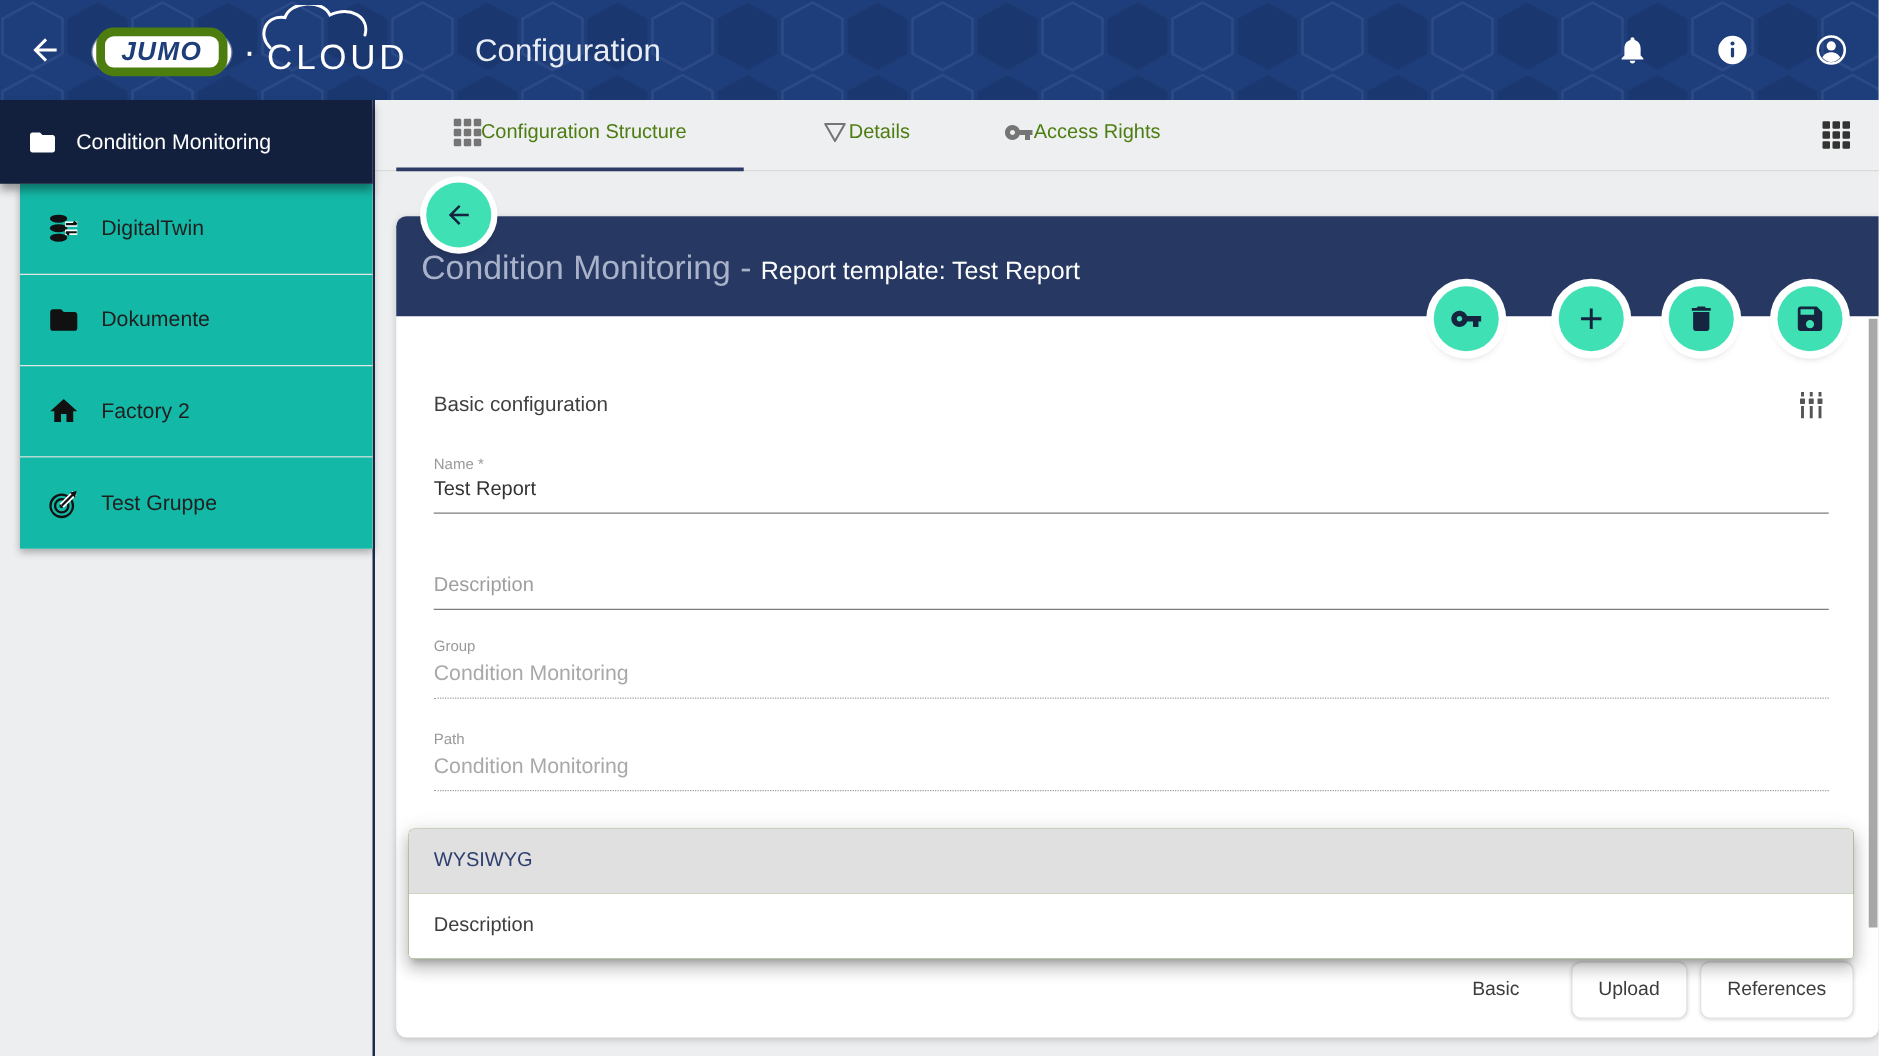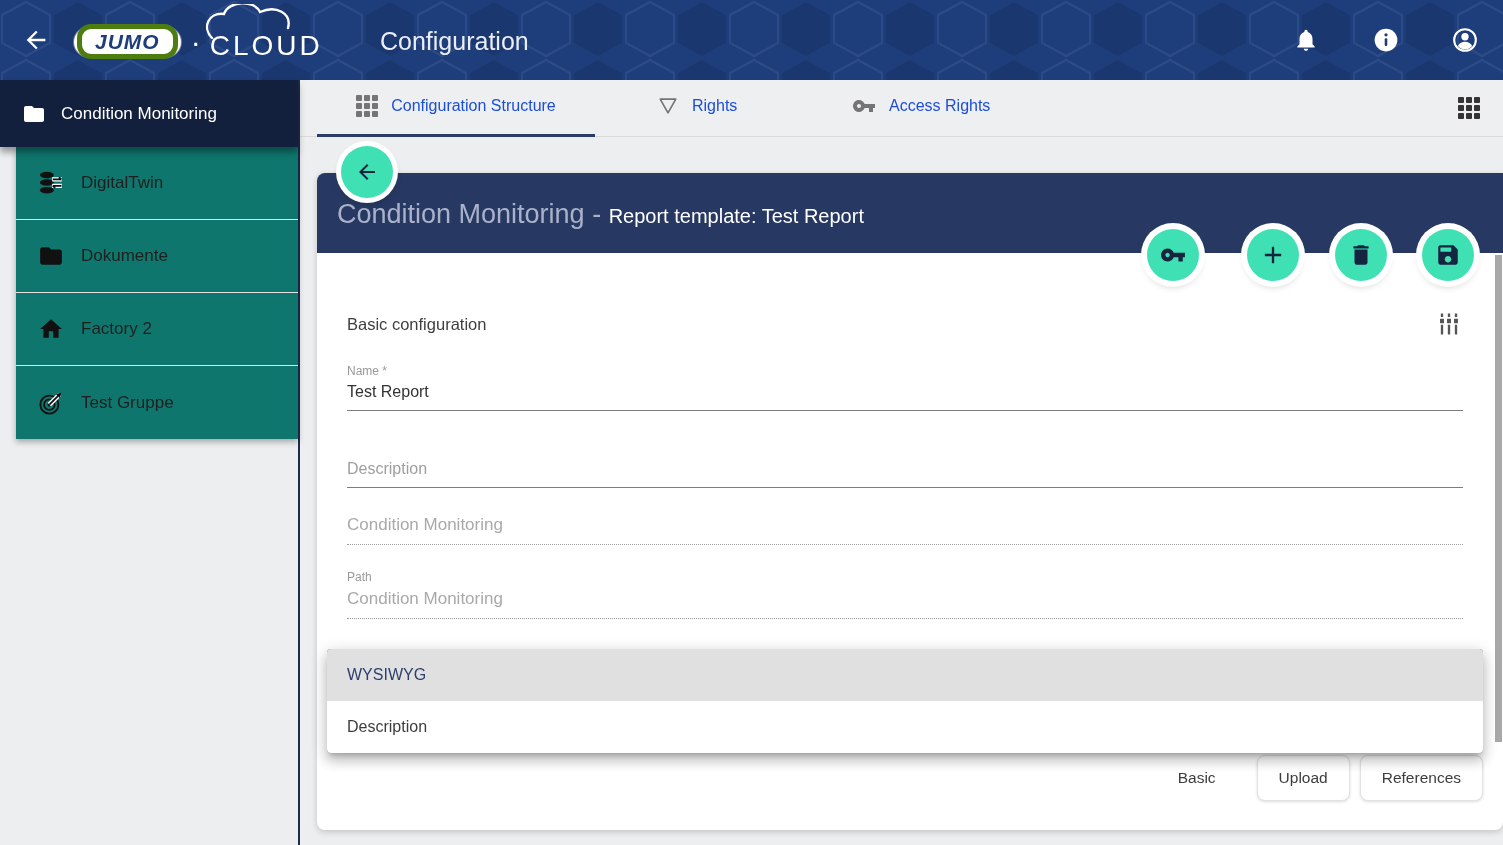--- a/index.html
+++ b/index.html
@@ -16,21 +16,21 @@
   .hexbg { position:absolute; inset:0; pointer-events:none; }
   .appbar-back {
     position:absolute; left:22px; top:26px; width:28px; height:28px;
     background:none; border:none; color:#fff; cursor:pointer;
   }
   .brand { position:absolute; left:74px; top:22px; display:flex; align-items:center; }
   .jumo-pill {
     background:#fff; border-radius:17px; padding:3px; box-shadow:0 0 0 1px rgba(255,255,255,.35);
   }
   .jumo-pill-inner {
-    border:5px solid #4d7c0f; border-radius:14px; padding:1px 13px;
+    border:7px solid #4d7c0f; border-radius:14px; padding:1px 13px;
     color:#1e3d7b; font-weight:bold; font-style:italic; font-size:21px; letter-spacing:1px;
   }
   .brand-dot { color:#fff; font-size:30px; margin:0 9px 0 10px; line-height:30px; }
   .cloud-wrap { position:relative; margin-top:8px; }
   .cloud-text { color:#fff; font-size:28px; font-weight:300; letter-spacing:3px; }
   .cloud-arc { position:absolute; left:-8px; top:-26px; pointer-events:none; }
   .appbar-title { position:absolute; left:380px; top:27px; color:#e9edf4; font-size:25px; }
   .appbar-iconbtn {
     position:absolute; top:27px; width:26px; height:26px;
     background:none; border:none; cursor:pointer; color:#fff;
@@ -46,37 +46,37 @@
     position:relative; z-index:3; height:67px; background:#13203d; color:#fff;
     display:flex; align-items:center; gap:15px; padding-left:22px;
     font-size:17px; cursor:pointer; box-shadow:0 5px 7px rgba(0,0,0,.38);
   }
   .side-items {
     position:relative; z-index:2; margin-left:16px; width:282px; background:#fff;
     box-shadow:0 3px 6px rgba(0,0,0,.3);
   }
   .side-item {
     height:73px; display:flex; align-items:center; gap:17px; padding-left:22px;
-    font-size:17px; color:#1f1f1f; background:#0f766e; border-bottom:1px solid #e4e4e4; cursor:pointer;
+    font-size:17px; color:#1f1f1f; background:#14b8a6; border-bottom:1px solid #e4e4e4; cursor:pointer;
   }
   .side-item:last-child { border-bottom:none; }
   .side-item .sicon { width:26px; height:26px; flex:0 0 26px; }
 
   
   .main { position:absolute; left:300px; top:80px; right:0; bottom:0; }
   .tabbar {
     position:relative; height:57px; background:#edeff1; border-bottom:1px solid #dadada;
   }
   .tab {
-    position:absolute; top:0; height:52px; display:flex; align-items:center; gap:13px;
-    color:#1d4ed8; font-size:16px; cursor:pointer; background:none; border:none;
+    position:absolute; top:0; height:52px; display:flex; align-items:center; 
+    color:#4d7c0f; font-size:16px; cursor:pointer; background:none; border:none;
     font-family:"Liberation Sans", sans-serif;
   }
   .tab-1 { left:17px; width:278px; justify-content:center; }
-  .tab-2 { left:357px; } .tab-3 { left:552px; }
+  .tab-2 { left:357px; } .tab-3 { left:503px; }
   .tab-underline { position:absolute; left:17px; bottom:-1px; width:278px; height:3px; background:#2c3c66; }
   .grid9 { display:grid; grid-template-columns:repeat(3,6px); grid-gap:2px; }
   .grid9 i { display:block; width:6px; height:6px; background:currentColor; border-radius:1px; }
   .tabbar-grid-btn {
     position:absolute; right:23px; top:17px; color:#333; background:none; border:none; cursor:pointer;
   }
 
   .content { position:absolute; left:0; top:57px; right:0; bottom:0; }
 
   
@@ -274,21 +274,21 @@
             <i></i>
             <i></i>
             <i></i>
         </span>
         <span>Configuration Structure</span>
       </button>
       <button class="tab tab-2">
         <svg viewBox="0 0 24 24" width="22" height="22">
           <path d="M3.5 4.5h17L12 19.5z" fill="none" stroke="#757575" stroke-width="1.8" stroke-linejoin="round"></path>
         </svg>
-        <span>Rights</span>
+        <span>Details</span>
       </button>
       <button class="tab tab-3">
         <svg viewBox="0 0 24 24" width="24" height="24">
           <path d="M12.65 10C11.83 7.67 9.61 6 7 6c-3.31 0-6 2.69-6 6s2.69 6 6 6c2.61 0 4.83-1.67 5.65-4H17v4h4v-4h2v-4H12.65zM7 14c-1.1 0-2-.9-2-2s.9-2 2-2 2 .9 2 2-.9 2-2 2z" fill="#757575"></path>
         </svg>
         <span>Access Rights</span>
       </button>
       <div class="tab-underline"></div>
       <button class="tabbar-grid-btn">
         <span class="grid9">
@@ -361,20 +361,21 @@
           <div class="f-name">
             <label class="field-label">Name *</label>
             <input class="fld fld-solid" type="text" value="Test Report" style="">
           </div>
 
           <div class="f-desc">
             <input class="fld fld-solid" type="text" placeholder="Description" style="">
           </div>
 
           <div class="f-group">
+            <label class="field-label">Group</label>
             <input class="fld fld-dotted" type="text" disabled="" value="Condition Monitoring" style="">
           </div>
 
           <div class="f-path">
             <label class="field-label">Path</label>
             <input class="fld fld-dotted" type="text" disabled="" value="Condition Monitoring" style="">
           </div>
 
           <div class="dropdown">
             <div class="dd-option selected">

